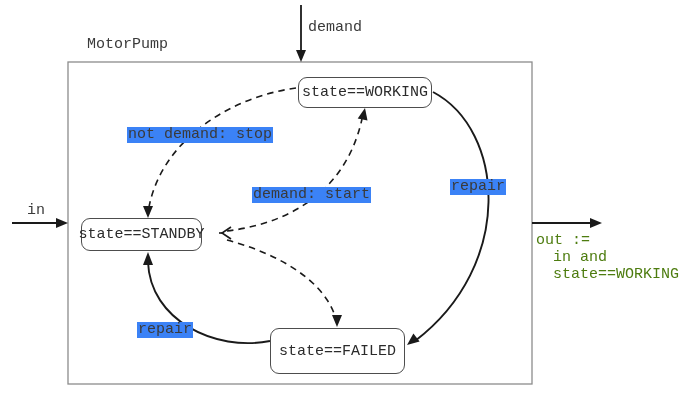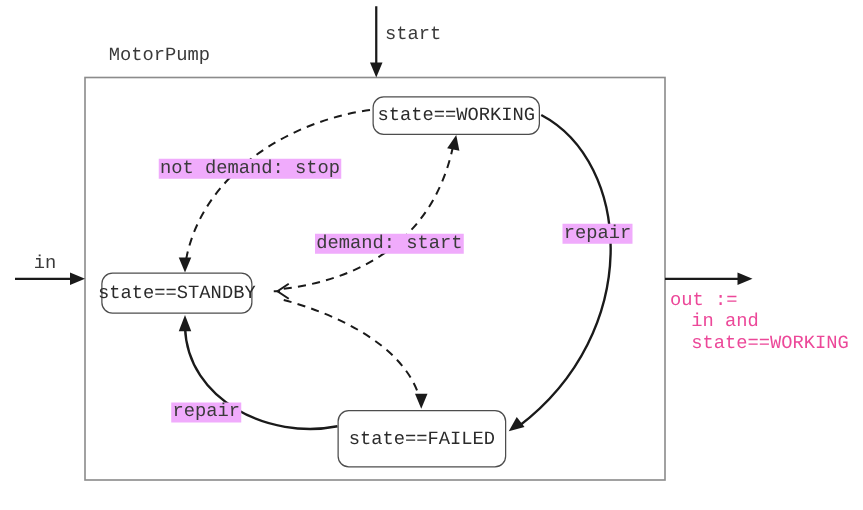--- a/index.html
+++ b/index.html
@@ -14,21 +14,21 @@
   .layer-svg {
     position: absolute;
     left: 0; top: 0;
   }
   .lbl {
     position: absolute;
     font-size: 15px;
     line-height: 16px;
     color: #3a3a3a;
     white-space: nowrap;
-    background: #f0abfc;
+    background: #3b82f6;
     padding: 0 1px;
   }
   .lbl.nobg { background: transparent; }
   .state-box {
     position: absolute;
     box-sizing: border-box;
     border: 1.5px solid #4d4d4d;
     border-radius: 9px;
     background: #ffffff;
     display: flex;
@@ -39,21 +39,21 @@
     white-space: nowrap;
   }
   .state-working { left: 298px; top: 77px;  width: 134px; height: 31px; }
   .state-standby { left: 81px;  top: 218px; width: 121px; height: 33px; }
   .state-failed  { left: 270px; top: 328px; width: 135px; height: 46px; }
   .out-block {
     position: absolute;
     left: 536px; top: 232px;
     font-size: 15px;
     line-height: 17px;
-    color: #ec4899;
+    color: #4d7c0f;
     white-space: nowrap;
   }
   .out-block .indent { padding-left: 17px; }
 </style>
 </head>
 <body>
 
 <div class="stage">
 
   <svg class="layer-svg" width="690" height="408" viewBox="0 0 690 408">
@@ -93,21 +93,21 @@
   </div>
   <div class="state-box state-standby">
     <span>state==STANDBY</span>
   </div>
   <div class="state-box state-failed">
     <span>state==FAILED</span>
   </div>
 
   <div class="lbl nobg" style="left:86px; top:37px;">MotorPump</div>
 
-  <div class="lbl nobg" style="left:307px; top:20px;">start</div>
+  <div class="lbl nobg" style="left:307px; top:20px;">demand</div>
 
   <div class="lbl nobg" style="left:26px; top:203px;">in</div>
 
   <div class="lbl" style="left:127px; top:127px;">not demand: stop</div>
 
   <div class="lbl" style="left:252px; top:187px;">demand: start</div>
 
 
   <div class="lbl" style="left:450px; top:179px;">repair</div>
 

